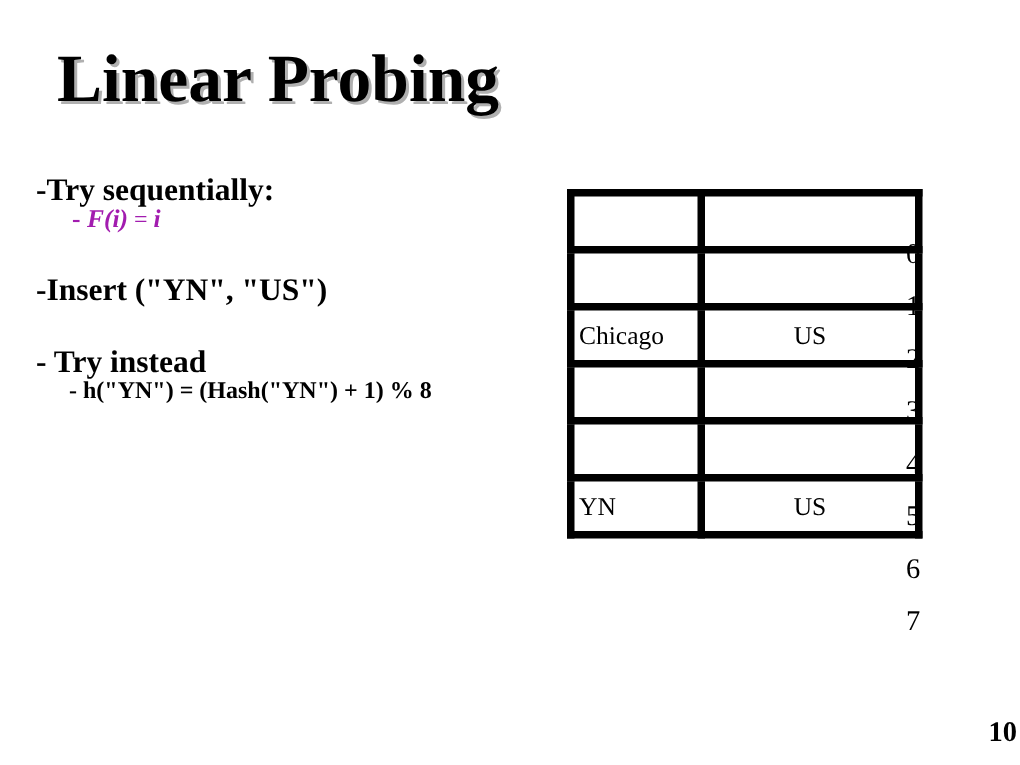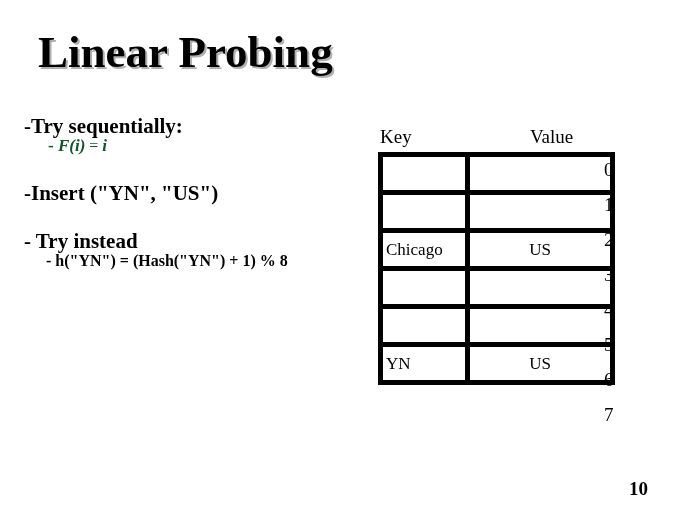--- a/index.html
+++ b/index.html
@@ -42,21 +42,21 @@
     font-weight: bold;
     font-size: 21px;
     color: #000000;
     white-space: nowrap;
     line-height: 1.05;
   }
   .sub-line {
     font-family: "Liberation Serif", serif;
     font-weight: bold;
     font-size: 17px;
-    color: #14532d;
+    color: #a21caf;
     white-space: nowrap;
     margin-left: 24px;
     line-height: 1.1;
   }
   .sub-line .ital {
     font-style: italic;
   }
   .sub-line .eq {
     font-weight: normal;
     font-style: normal;
@@ -134,21 +134,21 @@
   .index-item {
     height: 35px;
     line-height: 35px;
     font-size: 19px;
     font-family: "Liberation Serif", serif;
     color: #000000;
     text-align: left;
   }
   .page-number {
     position: absolute;
-    right: 32px;
+    right: 2px;
     bottom: 10px;
     font-size: 19px;
     font-weight: bold;
     font-family: "Liberation Serif", serif;
     color: #000000;
   }
 </style>
 </head>
 <body>
 
@@ -160,24 +160,20 @@
     <div class="bullet-line">-Try sequentially:</div>
     <div class="sub-line"><span>- </span><span class="ital">F(i)</span><span class="eq"> = </span><span class="ital">i</span></div>
     <div class="gap-1"></div>
     <div class="bullet-line">-Insert ("YN", "US")</div>
     <div class="gap-2"></div>
     <div class="bullet-line">- Try instead</div>
     <div class="sub-line-black">- h("YN") = (Hash("YN") + 1) % 8</div>
   </div>
 
   <div class="table-area">
-    <div class="table-head">
-      <span class="head-key">Key</span>
-      <span class="head-value">Value</span>
-    </div>
     <table class="hash">
       <tbody>
         <tr>
           <td class="key-cell"></td>
           <td class="val-cell"></td>
         </tr>
         <tr>
           <td class="key-cell"></td>
           <td class="val-cell"></td>
         </tr>

